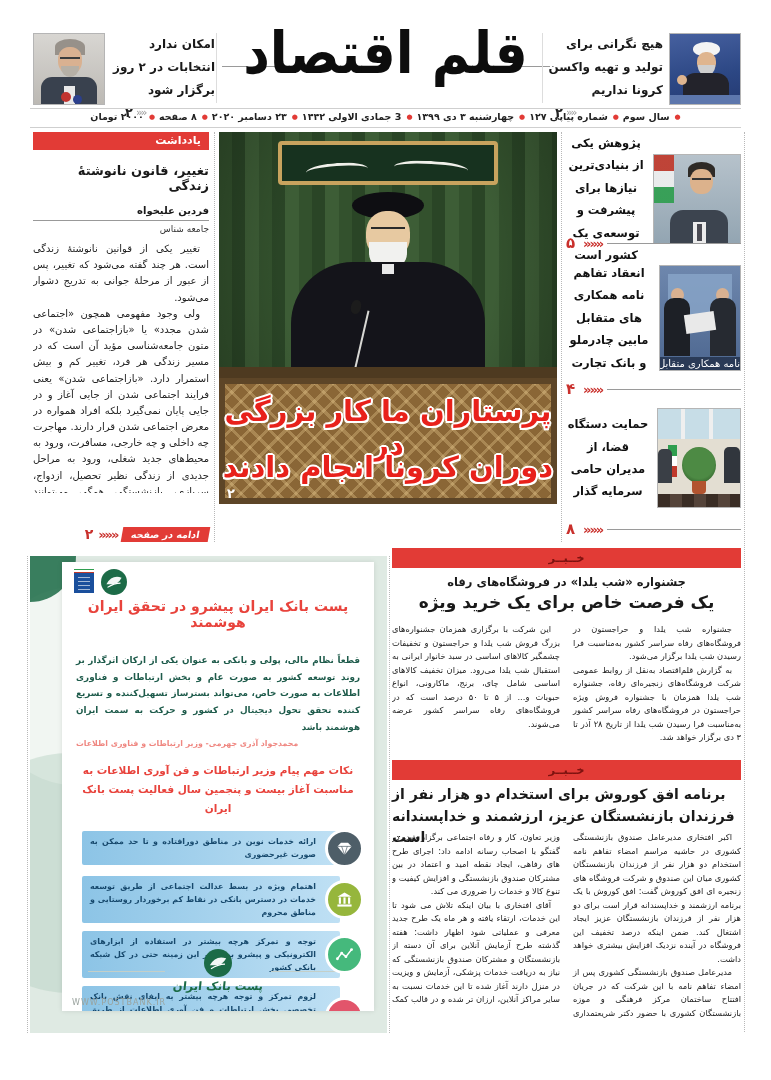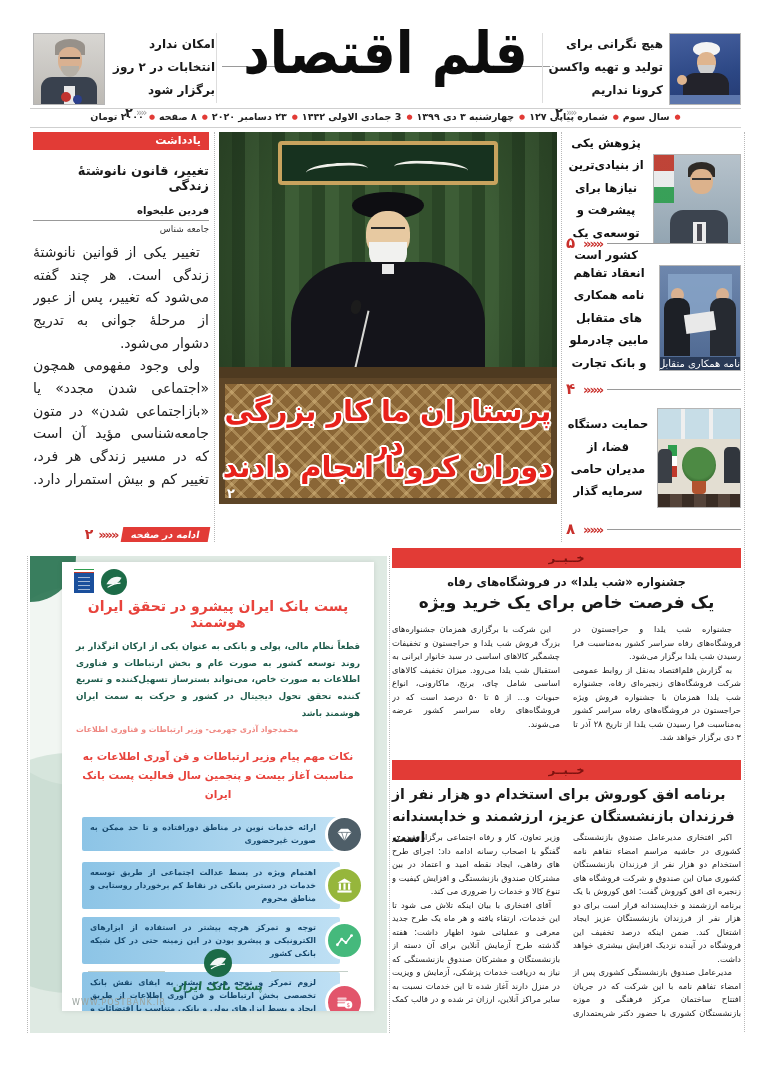--- a/index.html
+++ b/index.html
@@ -50,21 +50,21 @@
   .dl-seg::before{content:"●";color:#e23b36;font-size:7px;margin-left:5px;vertical-align:1px;}
 
   
   .opinion{position:absolute;top:132px;left:33px;width:176px;height:410px;}
   .op-bar{height:18px;background:#e23b36;color:#fff;font-size:11px;font-weight:bold;
           text-align:right;line-height:18px;padding:0 8px;box-sizing:border-box;}
   .op-title{margin-top:13px;font-size:13px;font-weight:bold;text-align:right;}
   .op-author{margin-top:12px;font-size:10px;font-weight:bold;}
   .op-line{border-top:1px solid #999;margin:4px 0 3px;}
   .op-role{font-size:9px;color:#333;}
-  .op-body{margin-top:7px;font-size:14px;line-height:1.62;text-align:justify;height:252px;overflow:hidden;color:#222;}
+  .op-body{margin-top:7px;font-size:10px;line-height:1.62;text-align:justify;height:252px;overflow:hidden;color:#222;}
   .op-body p{margin:0;text-indent:9px;}
   .op-continue{position:absolute;bottom:0;left:0;right:0;display:flex;align-items:center;gap:5px;}
   .cont-badge{background:#e23b36;color:#fff;font-size:9.5px;font-weight:bold;padding:2px 9px;
               transform:skewX(-10deg);}
   .cont-chev{color:#c9302c;font-size:13px;font-weight:bold;letter-spacing:-2px;}
   .cont-num{color:#c9302c;font-size:14px;font-weight:bold;}
 
   .vdot{position:absolute;border-left:1px dotted #b8b8b8;}
   .vs1{top:132px;left:214px;height:410px;}
   .vs2{top:132px;left:561px;height:410px;}
@@ -159,21 +159,21 @@
   .ad-corner{position:absolute;left:0;top:0;width:46px;height:46px;background:#1c6b47;
              border-radius:0 0 100% 0;opacity:.85;z-index:1;}
   .ad-card{position:absolute;top:6px;left:32px;right:13px;bottom:22px;background:#fff;z-index:2;
            box-shadow:0 0 5px rgba(0,0,0,.10);overflow:hidden;}
   .ad-logos{position:absolute;top:7px;left:12px;display:flex;gap:7px;align-items:flex-start;}
   .min-logo{width:20px;height:24px;}
   .min-flag{height:4px;background:linear-gradient(#2f9e4f 0 34%,#fff 34% 67%,#c0392b 67%);}
   .min-box{height:20px;background:#1a4f9c;background-image:repeating-linear-gradient(rgba(255,255,255,.6) 0 1px,transparent 1px 4px);
            background-size:12px 100%;background-position:4px 4px;background-repeat:no-repeat;}
   .ad-title{margin:36px 10px 0;text-align:center;color:#e8433c;font-weight:bold;font-size:14px;}
-  .ad-quote{margin:8px 14px 0;color:#1e5b4b;font-size:8.8px;font-weight:bold;line-height:1.9;text-align:justify;}
+  .ad-quote{margin:22px 14px 0;color:#1e5b4b;font-size:8.8px;font-weight:bold;line-height:1.9;text-align:justify;}
   .ad-attrib{margin:3px 14px 0;color:#ef8781;font-size:7.8px;font-weight:bold;text-align:left;}
   .ad-sub{margin:13px 8px 0;text-align:center;color:#e8433c;font-weight:bold;font-size:10.5px;line-height:1.85;}
   .ad-points{margin:10px 10px 0 20px;display:flex;flex-direction:column;gap:8px;}
   .ad-point{display:flex;align-items:center;}
   .pt-icon{flex:none;width:33px;height:33px;border-radius:50%;border:3px solid #fff;margin-left:-15px;z-index:2;
            display:flex;align-items:center;justify-content:center;box-sizing:content-box;}
   .pt-bar{flex:1;background:linear-gradient(to left,#bfe0f4,#8cc4e6);border-radius:2px;
           padding:4px 24px 4px 8px;color:#17496d;font-size:7.9px;font-weight:bold;line-height:1.65;text-align:justify;}
   .ad-brand{position:absolute;bottom:18px;left:0;right:0;display:flex;align-items:center;gap:8px;padding:0 26px;}
   .brand-rule{flex:1;border-top:1px solid #c4cfc8;}

